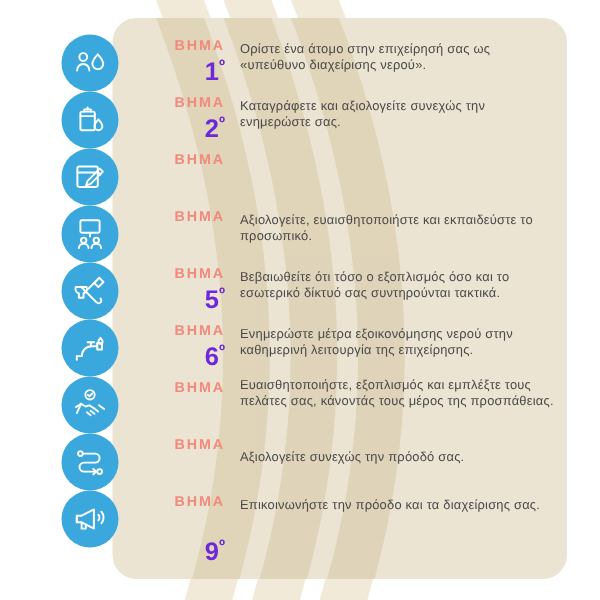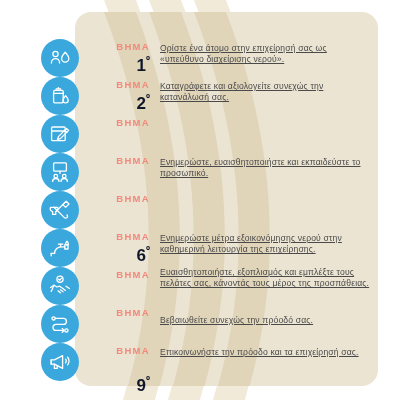--- a/index.html
+++ b/index.html
@@ -15,44 +15,43 @@
   #stripes{position:absolute;left:0;top:0;width:400px;height:400px;pointer-events:none;}
 
   
   #card{
     position:absolute;left:75px;top:12px;width:303px;height:374px;
     background:#ebe4d2;border-radius:16px;overflow:hidden;
   }
   #card-stripes{position:absolute;left:0;top:0;width:303px;height:374px;}
 
   
-  #rows{position:absolute;left:0;top:0;width:400px;height:284px;margin-top:16px;}
+  #rows{position:absolute;left:0;top:0;width:400px;height:284px;}
 
   .icon-wrap{
     position:absolute;left:41px;width:38px;height:38px;border-radius:50%;
     background:#3ba8dd;display:flex;align-items:center;justify-content:center;
   }
   .icon-wrap svg{display:block;}
 
   .step-label{
     position:absolute;left:86px;width:64px;text-align:right;
     color:#f2897c;font-size:9.5px;font-weight:bold;letter-spacing:1.3px;
     line-height:11px;
   }
   .step-num{
     position:absolute;left:86px;width:64px;text-align:right;
-    color:#0f172a;font-size:17px;font-weight:bold;line-height:17px;
+    color:#6d28d9;font-size:17px;font-weight:bold;line-height:17px;
   }
   .step-num .deg{font-size:11px;vertical-align:super;font-weight:bold;}
 
   .step-text{
     position:absolute;left:160px;width:212px;
     color:#4a4a4a;font-size:8.6px;line-height:11.4px;
     letter-spacing:0.15px;
-    text-decoration:underline;
   }
 </style>
 </head>
 <body>
 
 <div id="stage">
 
   <svg id="stripes" viewBox="0 0 400 400" aria-hidden="true">
     <g fill="#f1ead9">
       <path d="M 96,-20 C 150,110 170,250 120,410 L 152,410 C 200,250 182,110 128,-20 Z"></path>
@@ -88,21 +87,21 @@
       <svg width="24" height="24" viewBox="0 0 24 24" fill="none" stroke="#ffffff" stroke-width="1.3" stroke-linecap="round" stroke-linejoin="round">
         <rect x="5.6" y="6.4" width="9.6" height="12.4" rx="1.2"></rect>
         <path d="M5.6 9.4h9.6"></path>
         <path d="M8.2 6.4V4.9h4.4v1.5"></path>
         <path d="M10.4 4.9 V3.6"></path>
         <path d="M17.6 11.6c0 0-2.6 2.9-2.6 4.6a2.6 2.6 0 0 0 5.2 0c0-1.7-2.6-4.6-2.6-4.6z"></path>
       </svg>
     </div>
     <div class="step-label" style="top:63px">ΒΗΜΑ</div>
     <div class="step-num" style="top:74px"><span>2</span><span class="deg">º</span></div>
-    <div class="step-text" style="top:65px">Καταγράφετε και αξιολογείτε συνεχώς την κατανάλωσή σας.</div>
+    <div class="step-text" style="top:65px">Καταγράφετε και αξιολογείτε συνεχώς την ενημερώστε σας.</div>
 
     <div class="icon-wrap" style="top:99px">
       <svg width="24" height="24" viewBox="0 0 24 24" fill="none" stroke="#ffffff" stroke-width="1.3" stroke-linecap="round" stroke-linejoin="round">
         <rect x="3.6" y="5" width="13.6" height="13.6" rx="1.2"></rect>
         <path d="M3.6 9h13.6"></path>
         <path d="M20.6 8.4 12.4 16.6l-3 1 1-3 8.2-8.2z"></path>
         <path d="M16.8 8.2 19 10.4"></path>
       </svg>
     </div>
     <div class="step-label" style="top:101px">ΒΗΜΑ</div>
@@ -111,32 +110,34 @@
       <svg width="24" height="24" viewBox="0 0 24 24" fill="none" stroke="#ffffff" stroke-width="1.3" stroke-linecap="round" stroke-linejoin="round">
         <rect x="5.6" y="2.8" width="12.8" height="8.4" rx="1"></rect>
         <path d="M12 11.2v2.4"></path>
         <circle cx="7.8" cy="16.2" r="1.8"></circle>
         <path d="M4.6 21.4c0-1.7 1.4-2.9 3.2-2.9s3.2 1.2 3.2 2.9"></path>
         <circle cx="16.2" cy="16.2" r="1.8"></circle>
         <path d="M13 21.4c0-1.7 1.4-2.9 3.2-2.9s3.2 1.2 3.2 2.9"></path>
       </svg>
     </div>
     <div class="step-label" style="top:139px">ΒΗΜΑ</div>
-    <div class="step-text" style="top:141px">Ενημερώστε, ευαισθητοποιήστε και εκπαιδεύστε το προσωπικό.</div>
+    <div class="step-text" style="top:141px">Αξιολογείτε, ευαισθητοποιήστε και εκπαιδεύστε το προσωπικό.</div>
 
     <div class="icon-wrap" style="top:175px">
       <svg width="24" height="24" viewBox="0 0 24 24" fill="none" stroke="#ffffff" stroke-width="1.3" stroke-linecap="round" stroke-linejoin="round">
         <path d="M7.2 3.4a3.4 3.4 0 0 0-1.6 4.5l-2 2 2.2 2.2 2-2a3.4 3.4 0 0 0 4.5-1.6z" transform="rotate(-45 12 12)"></path>
         <path d="M7.8 13.6 17.4 4"></path>
         <path d="M16.2 19.4 6 9.2"></path>
         <path d="M16.4 19.6a1.8 1.8 0 1 0 2.6-2.6"></path>
         <path d="M18.2 3.2 21 6l-3.4 3.4-2.8-2.8z"></path>
       </svg>
     </div>
     <div class="step-label" style="top:177px">ΒΗΜΑ</div>
+    <div class="step-num" style="top:188px"><span>5</span><span class="deg">º</span></div>
+    <div class="step-text" style="top:179px">Βεβαιωθείτε ότι τόσο ο εξοπλισμός όσο και το εσωτερικό δίκτυό σας συντηρούνται τακτικά.</div>
 
     <div class="icon-wrap" style="top:213px">
       <svg width="24" height="24" viewBox="0 0 24 24" fill="none" stroke="#ffffff" stroke-width="1.3" stroke-linecap="round" stroke-linejoin="round">
         <path d="M3.2 17.4h3.4c0-3.8 2.8-6.6 6.4-6.6h3.8"></path>
         <path d="M16.8 8.6h3.2v4.4h-3.2z"></path>
         <path d="M12.6 10.8V8.2"></path>
         <path d="M10.4 8.2h4.4"></path>
         <path d="M19 5.2c0 0-1.4 1.6-1.4 2.6a1.4 1.4 0 0 0 2.8 0c0-1-1.4-2.6-1.4-2.6z"></path>
         <path d="M3.2 17.4v2.4"></path>
       </svg>
@@ -162,29 +163,29 @@
 
     <div class="icon-wrap" style="top:289px">
       <svg width="24" height="24" viewBox="0 0 24 24" fill="none" stroke="#ffffff" stroke-width="1.3" stroke-linecap="round" stroke-linejoin="round">
         <circle cx="5.6" cy="6.4" r="1.6"></circle>
         <path d="M7.2 6.4h8.2a3 3 0 0 1 0 6H8a3 3 0 0 0 0 6h7.4"></path>
         <circle cx="18.4" cy="18.4" r="1.6"></circle>
         <path d="M14.2 16.6 16.2 18.4 14.2 20.2"></path>
       </svg>
     </div>
     <div class="step-label" style="top:291px">ΒΗΜΑ</div>
-    <div class="step-text" style="top:299px">Βεβαιωθείτε συνεχώς την πρόοδό σας.</div>
+    <div class="step-text" style="top:299px">Αξιολογείτε συνεχώς την πρόοδό σας.</div>
 
     <div class="icon-wrap" style="top:327px">
       <svg width="24" height="24" viewBox="0 0 24 24" fill="none" stroke="#ffffff" stroke-width="1.3" stroke-linecap="round" stroke-linejoin="round">
         <path d="M3.2 9.8h3.2l8.2-4.2v12.8l-8.2-4.2H3.2z"></path>
         <path d="M3.2 9.8v4.4"></path>
         <path d="M6.4 14.2v4.2h2.8v-2.8"></path>
         <path d="M17.6 9.2c.9.9.9 2.7 0 3.6"></path>
         <path d="M19.6 7.2c1.9 1.9 1.9 5.6 0 7.6"></path>
       </svg>
     </div>
     <div class="step-label" style="top:329px">ΒΗΜΑ</div>
     <div class="step-num" style="top:356px"><span>9</span><span class="deg">º</span></div>
-    <div class="step-text" style="top:331px">Επικοινωνήστε την πρόοδο και τα επιχείρησή σας.</div>
+    <div class="step-text" style="top:331px">Επικοινωνήστε την πρόοδο και τα διαχείρισης σας.</div>
 
   </div>
 </div>
 
 </body></html>

